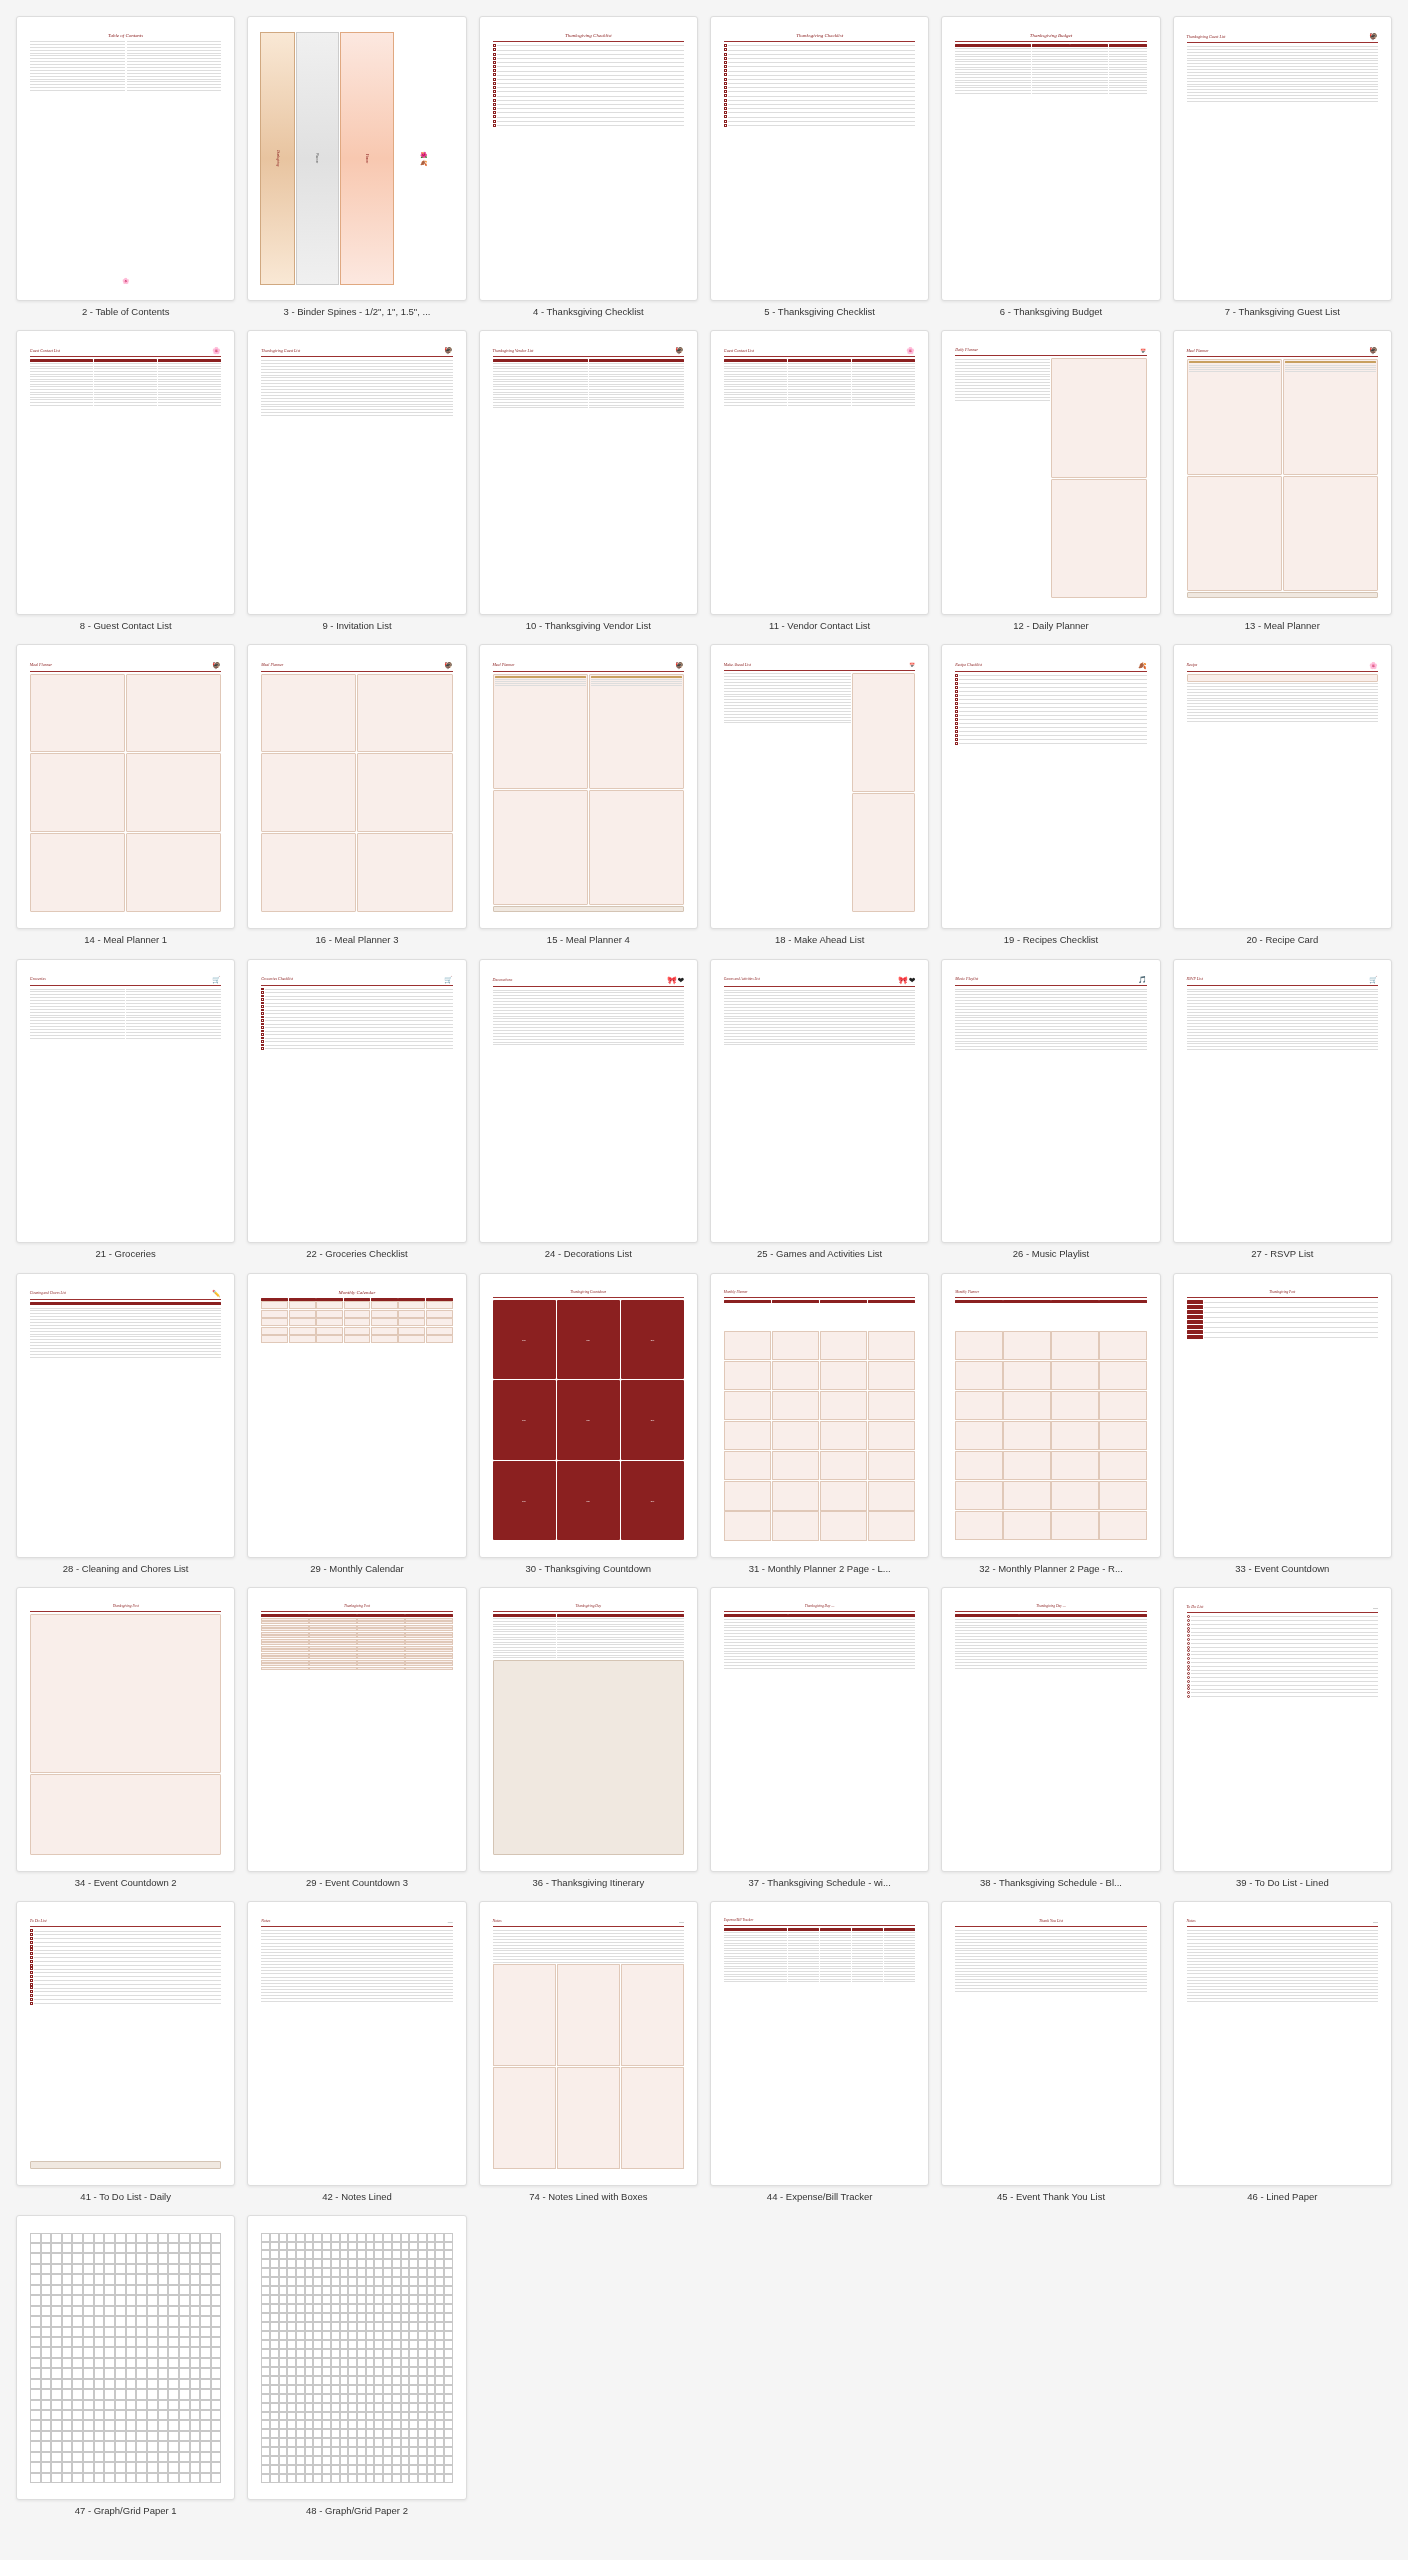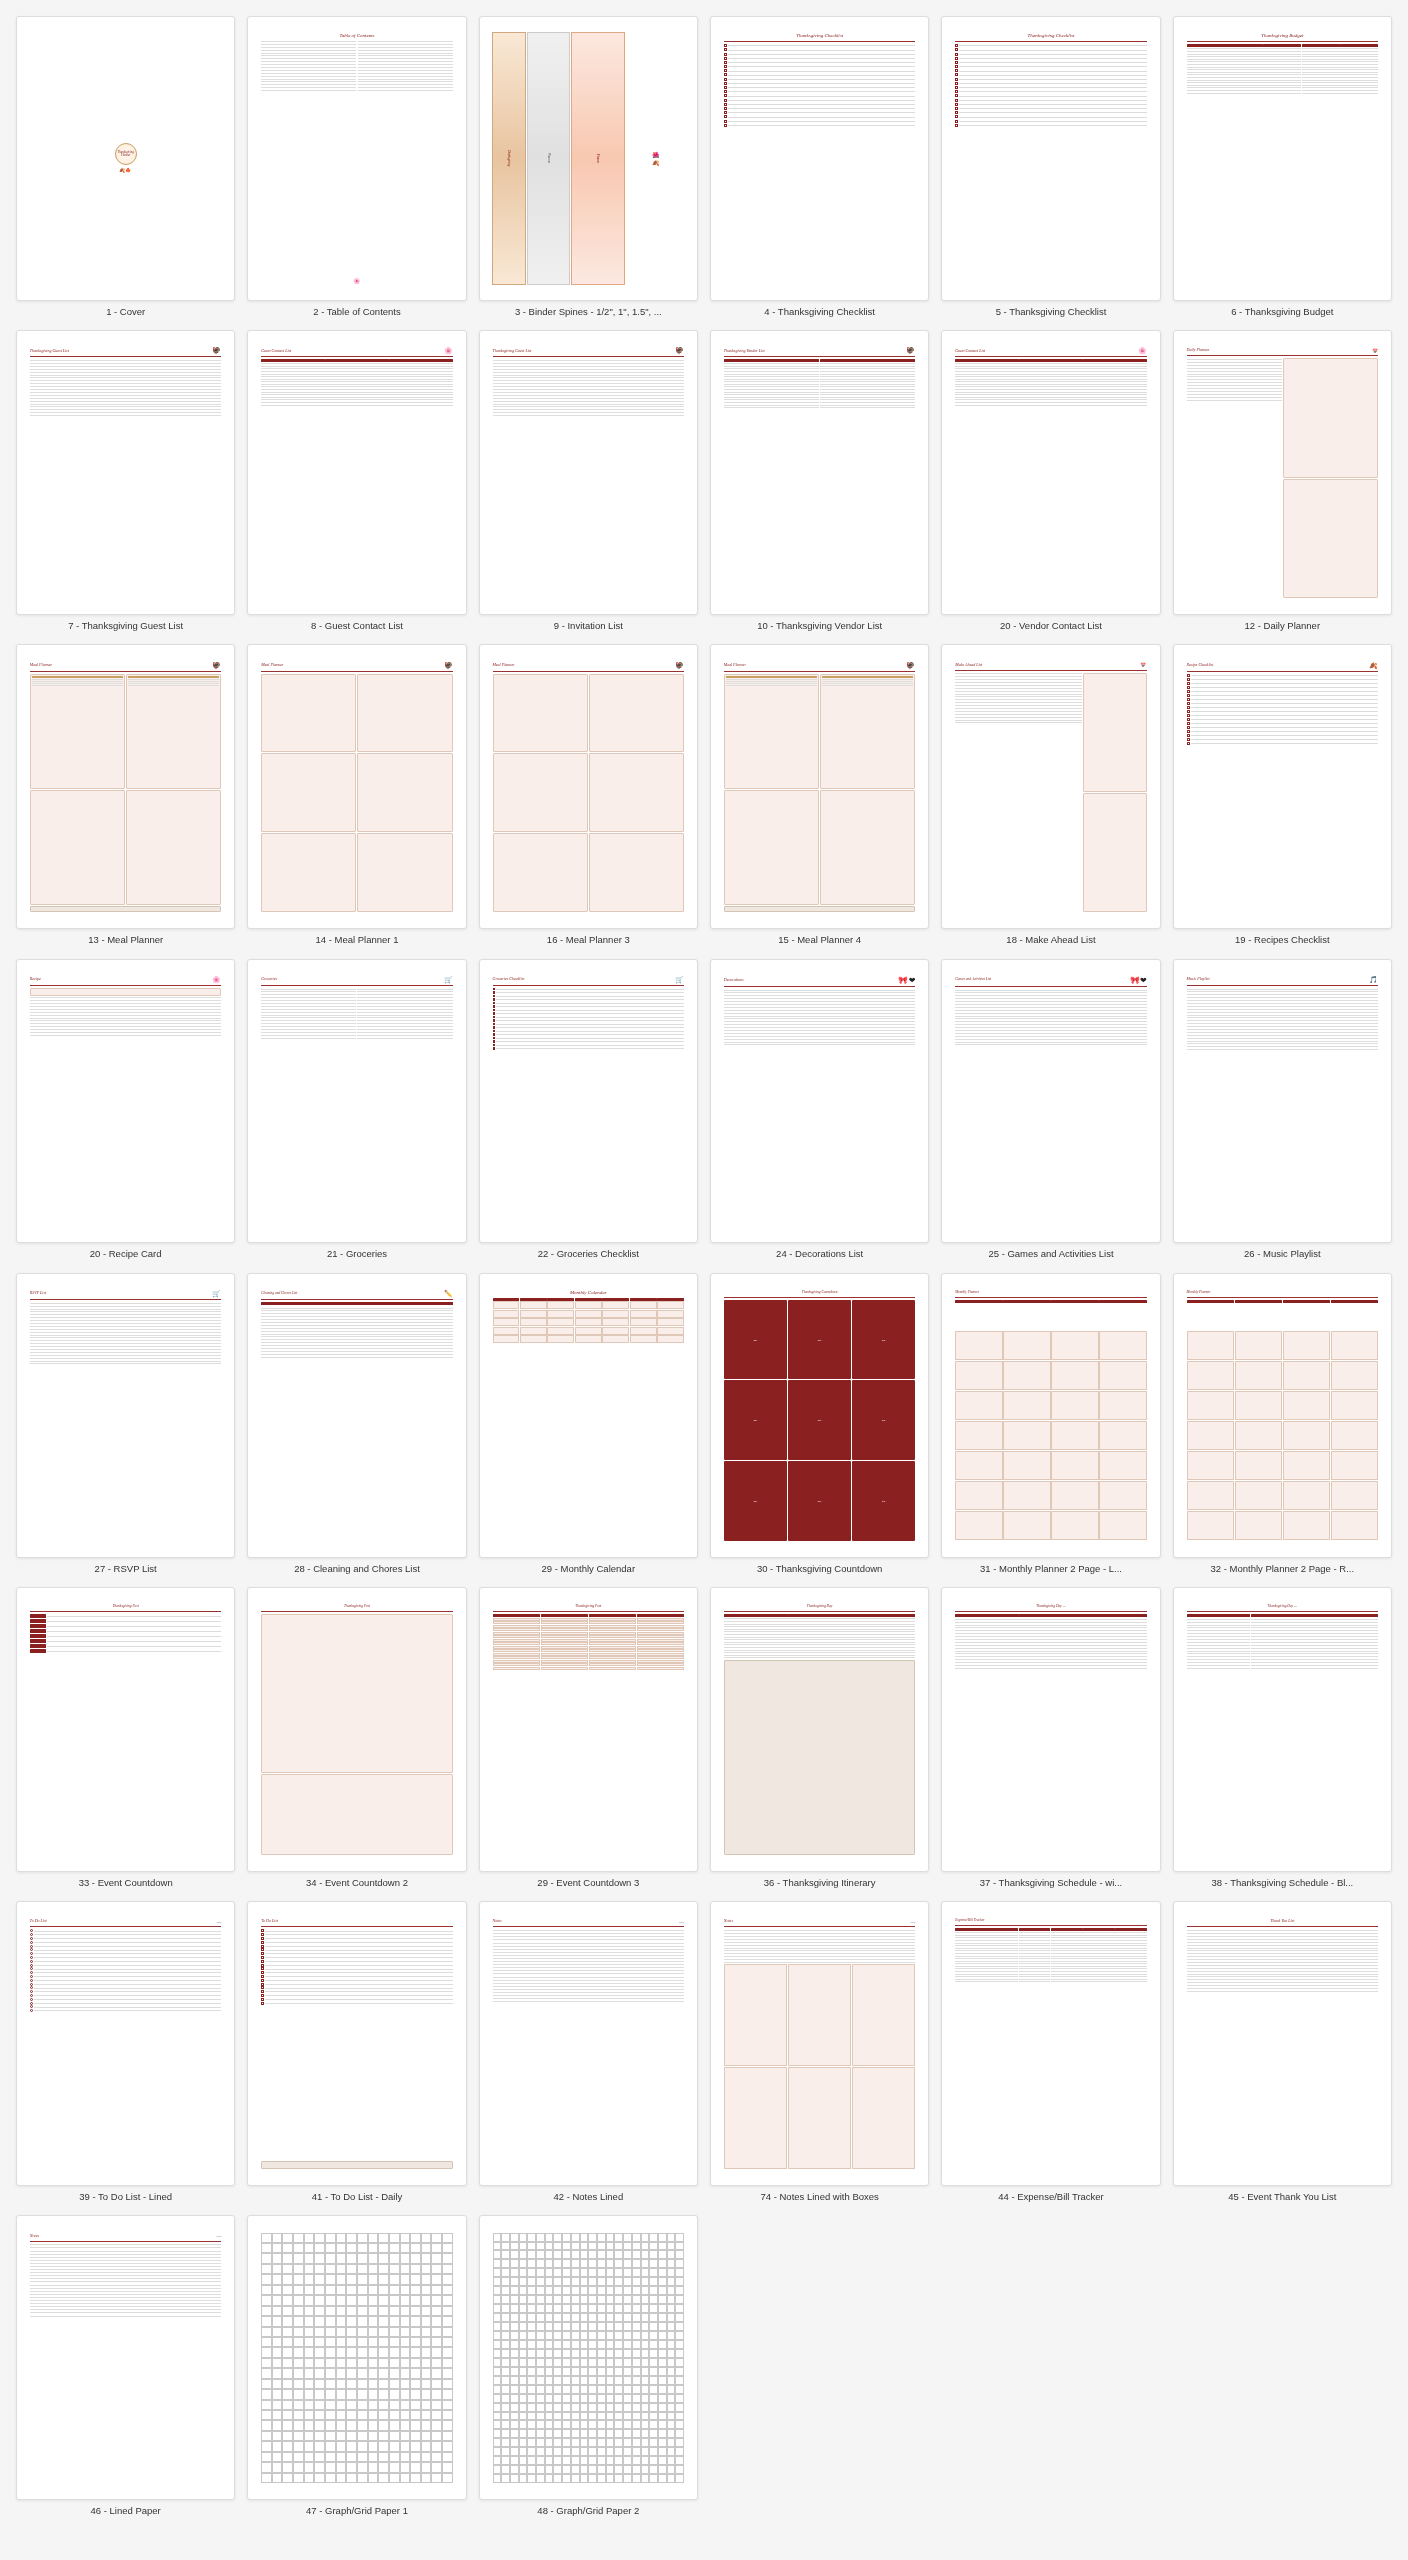--- a/index.html
+++ b/index.html
@@ -60,33 +60,20 @@
     .line-dark { height: 1px; background: #9B3030; margin: 1px 0; width: 100%; }
     .line-thin { height: 0.5px; background: #ddd; margin: 0.8px 0; width: 100%; }
   </style>
 </head>
 <body>
 
 <div class="grid">
     <div class="item">
       <div class="thumb">
         <div class="thumb-inner">
-        <div style="flex:1;display:flex;flex-direction:column;align-items:center;justify-content:center;gap:2px">
-          <div style="width:22px;height:22px;border-radius:50%;border:1.5px solid #c8a060;display:flex;align-items:center;justify-content:center;background:radial-gradient(circle,#fff8f0,#fdecd8)">
-            <div style="font-size:3px;color:#8B2020;font-family:Georgia;font-style:italic;text-align:center;line-height:1.2">Thanksgiving<br>Planner</div>
-          </div>
-          <div style="font-size:5px">🍂🍁</div>
-        </div>
-        </div>
-      </div>
-      <div class="label">1 - Cover</div>
-    </div>
-    <div class="item">
-      <div class="thumb">
-        <div class="thumb-inner">
         <div style="flex:1;display:flex;flex-direction:column;padding:2px">
           <div class="page-title-text">Table of Contents</div>
           <div style="display:flex;gap:2px;flex:1">
             <div style="flex:1;display:flex;flex-direction:column;gap:0.8px">
                 <div class="line-thin"></div>
                 <div class="line-thin"></div>
                 <div class="line-thin"></div>
                 <div class="line-thin"></div>
                 <div class="line-thin"></div>
                 <div class="line-thin"></div>
@@ -832,21 +819,21 @@
               </div>
               <div style="display:grid;grid-template-columns:1fr 1fr 1fr;gap:0.5px">
                 <div class="line-thin"></div>
                 <div class="line-thin"></div>
                 <div class="line-thin"></div>
               </div>
           </div>
         </div>
         </div>
       </div>
-      <div class="label">20 - Vendor Contact List</div>
+      <div class="label">11 - Vendor Contact List</div>
     </div>
     <div class="item">
       <div class="thumb">
         <div class="thumb-inner">
         <div style="flex:1;display:flex;flex-direction:column;padding:2px">
           <div style="display:flex;justify-content:space-between;align-items:center">
             <div class="page-title-text" style="font-size:4px">Daily Planner</div>
             <div style="font-size:5px">📅</div>
           </div>
           <div class="line-dark"></div>

